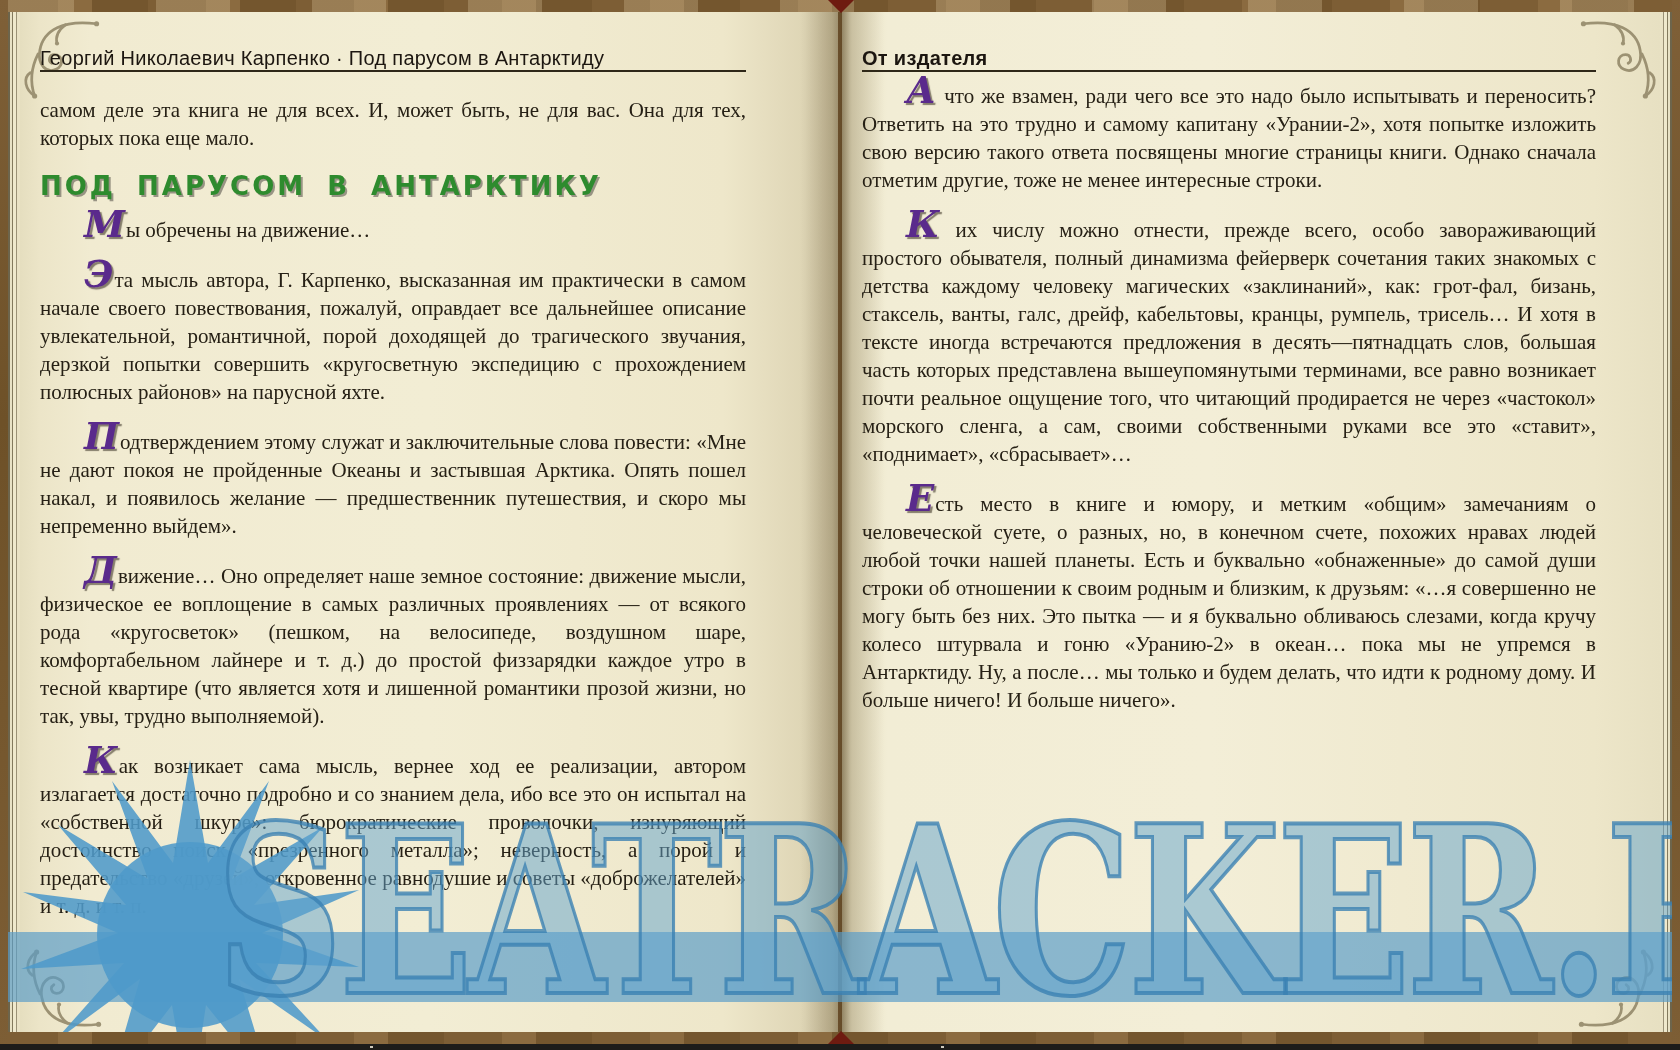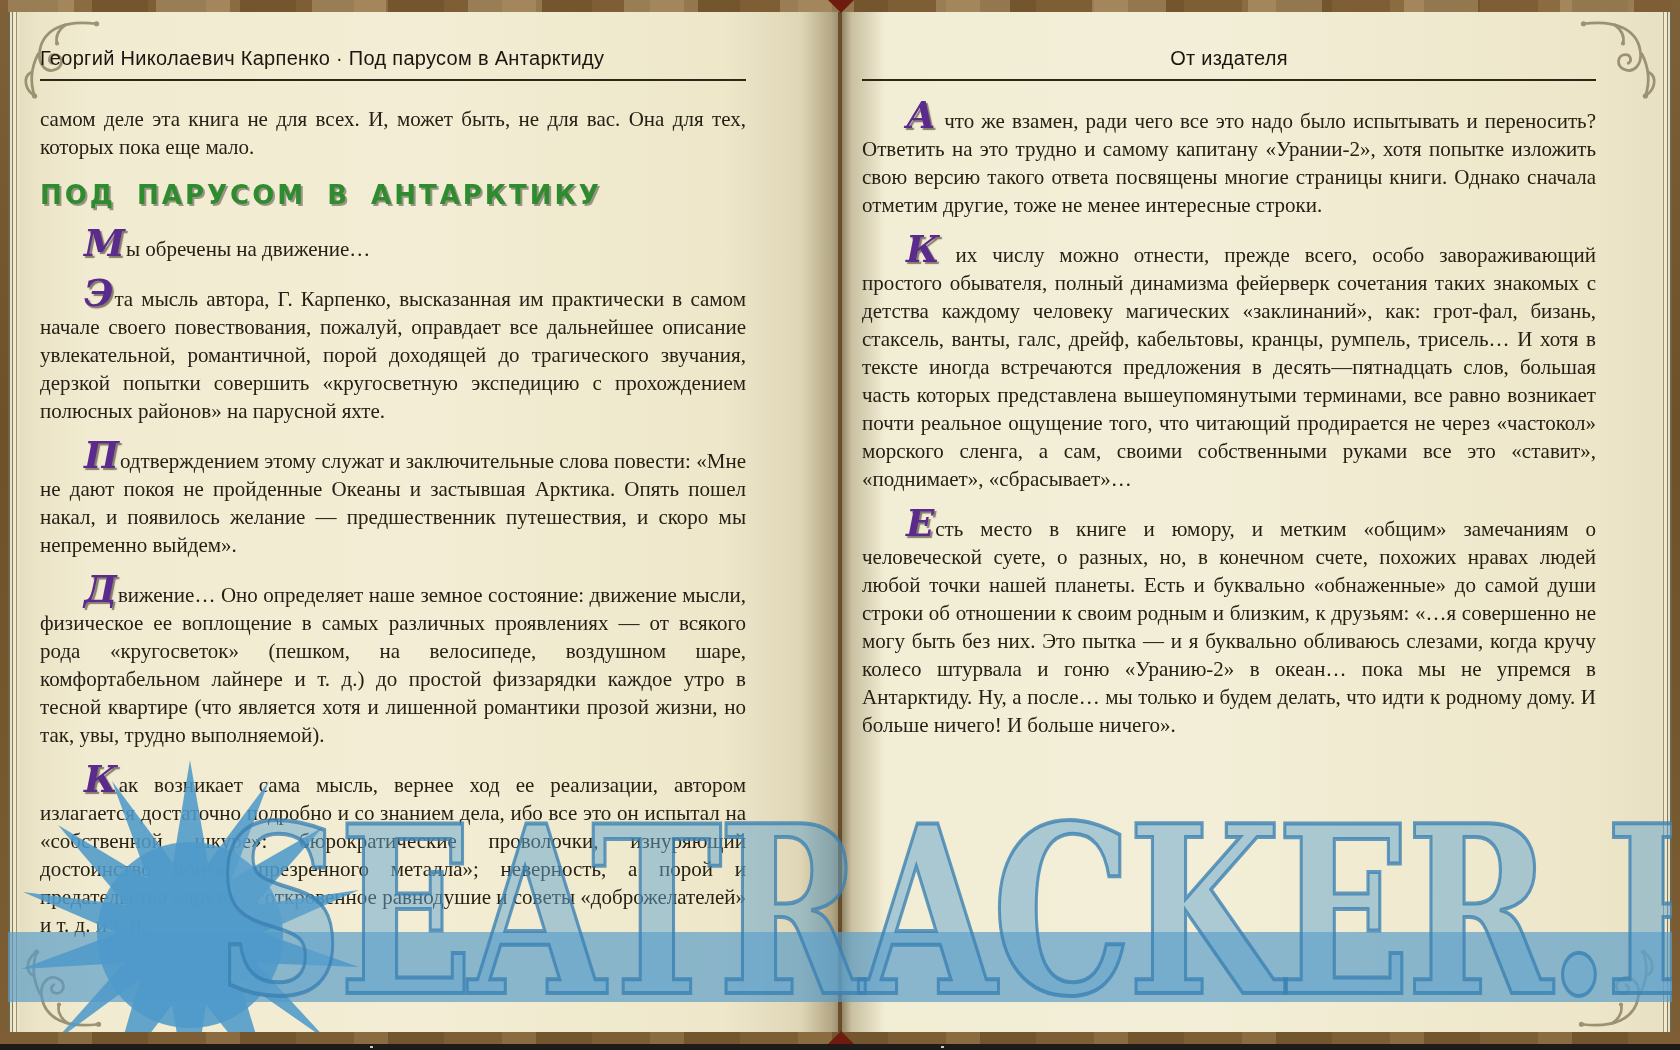--- a/index.html
+++ b/index.html
@@ -36,29 +36,29 @@
      background:linear-gradient(90deg,#c7bb98 0,#e3dbbb 8px,#f2edd5 45px,#f3eed7 45%,#ede6c9 92%,#e7e0c2 100%);}
   .gutter{position:absolute;left:800px;top:12px;width:84px;height:1020px;z-index:3;pointer-events:none;
      background:linear-gradient(90deg,rgba(64,48,20,0) 0,rgba(64,48,20,.18) 38%,rgba(64,48,20,.38) 50%,rgba(64,48,20,.16) 62%,rgba(64,48,20,0) 100%);}
 
   
   .content{position:absolute;z-index:4;color:#262015;font-size:21px;line-height:28px;text-align:justify;hyphens:auto;}
   .content-left{left:40px;top:46px;width:706px;}
   .content-right{left:862px;top:46px;width:734px;}
 
   .running-head{font-family:"Liberation Sans","DejaVu Sans",sans-serif;font-size:20px;line-height:24px;
-      color:#1c1610;letter-spacing:.3px;text-align:left;border-bottom:2px solid #2e2718;padding-bottom:9px;}
-  .running-head.right{text-align:center;}
+      color:#1c1610;letter-spacing:.3px;text-align:left;border-bottom:2px solid #2e2718;}
+  .running-head.right{text-align:left;font-weight:bold;}
 
   .intro{margin:24px 0 0;}
   .chapter-title{margin:20px 0 6px;text-align:left;font-family:"DejaVu Sans","Liberation Sans",sans-serif;
       font-weight:bold;font-size:26px;letter-spacing:3px;word-spacing:9px;color:#2e8b2e;
       text-shadow:2px 2px 0 rgba(104,102,90,.65);}
   .para{margin:12px 0 0;text-indent:44px;}
-  .para.first{margin-top:16px;}
+  .para.first{margin-top:0;}
   .dc{font-family:"DejaVu Serif","Liberation Serif",serif;font-style:italic;font-weight:bold;
       font-size:37px;line-height:1;color:#5a2a8c;text-shadow:2px 2px 1px rgba(125,118,100,.95);
       letter-spacing:1px;}
 
   
   .flourish{position:absolute;z-index:4;width:86px;height:86px;opacity:.85;}
   .fl-tl{left:14px;top:16px;}
   .fl-bl{left:16px;top:946px;transform:scaleY(-1);}
   .fl-tr{left:1580px;top:16px;transform:scaleX(-1);}
   .fl-br{left:1578px;top:946px;transform:scale(-1,-1);}

